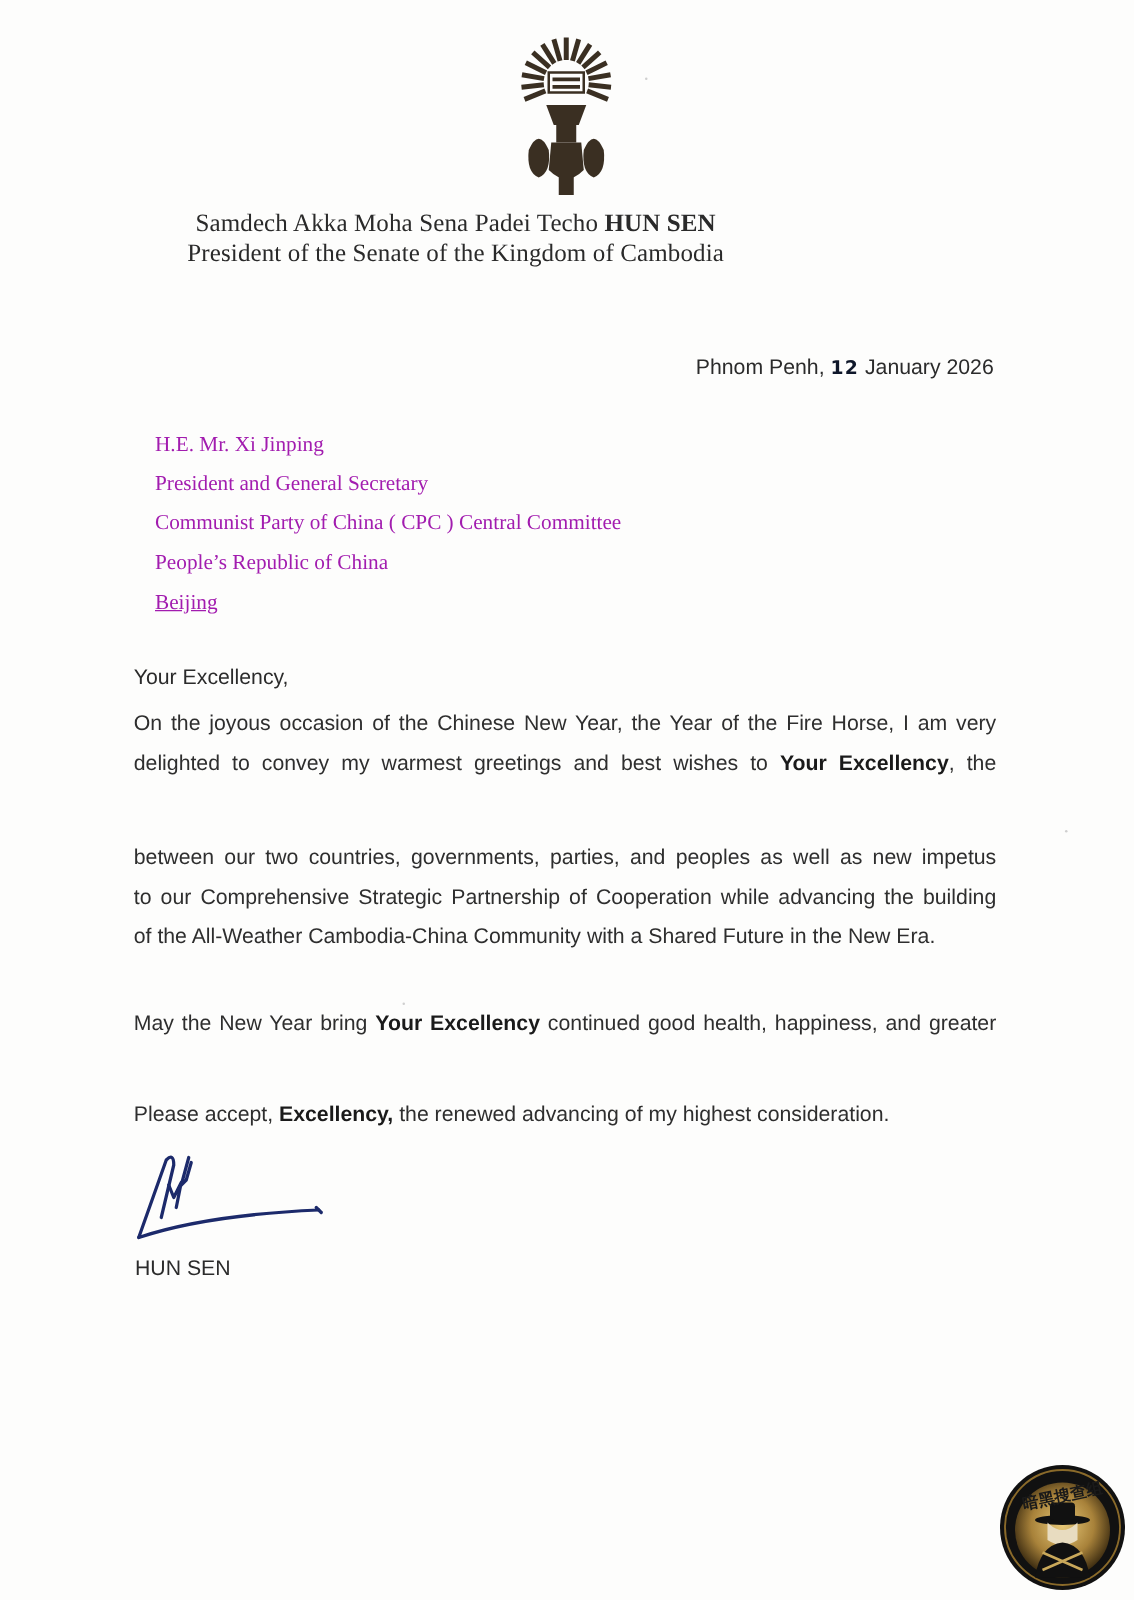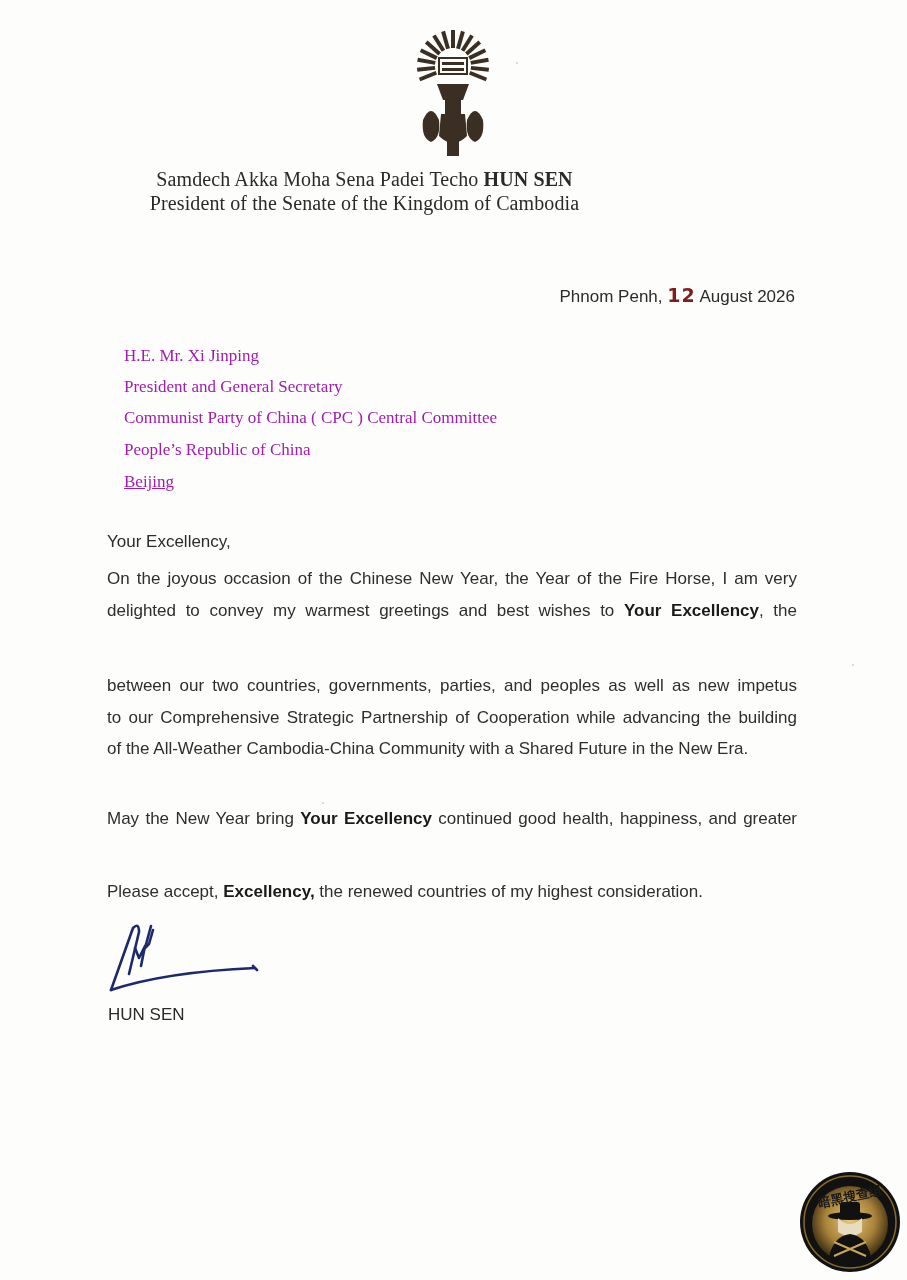--- a/index.html
+++ b/index.html
@@ -17,21 +17,21 @@
     font-family: "Liberation Serif", serif; font-size: 20px; color: #2a2a2a;
     letter-spacing: 0.1px;
   }
   .lh1 { top: 168px; }
   .lh2 { top: 192px; }
   .lh1 b { font-weight: bold; }
   .dateline {
     position: absolute; right: 112px; top: 284px; font-size: 17px; color: #2b2b2b;
   }
   .dateline .day {
-    color: #7f1d1d; font-weight: bold; font-size: 19px; letter-spacing: 1px;
+    color: #0f172a; font-weight: bold; font-size: 15px; letter-spacing: 1px;
     font-family: "DejaVu Sans", sans-serif;
   }
   .addr {
     position: absolute; left: 124px; font-size: 17px; color: #a21caf; font-family: Liberation Serif, serif;
   }
   .a1 { top: 346px; }
   .a2 { top: 377px; }
   .a3 { top: 408px; }
   .a4 { top: 440px; }
   .a5 { top: 472px; text-decoration: underline; }
@@ -88,21 +88,21 @@
     <path d="M8 92 Q16 74 24 92 Q26 110 16 114 Q6 110 8 92 Z"></path>
     <path d="M52 92 Q60 74 68 92 Q70 110 60 114 Q50 110 52 92 Z"></path>
     <path d="M26 86 L50 86 L52 108 Q38 122 24 108 Z"></path>
     <rect x="32" y="112" width="12" height="16"></rect>
   </g>
 </svg>
 
 <div class="letterhead lh1"><span>Samdech Akka Moha Sena Padei Techo </span><b>HUN SEN</b></div>
 <div class="letterhead lh2">President of the Senate of the Kingdom of Cambodia</div>
 
-<div class="dateline"><span>Phnom Penh, </span><span class="day">12</span><span> August 2026</span></div>
+<div class="dateline"><span>Phnom Penh, </span><span class="day">12</span><span> January 2026</span></div>
 
 <div class="addr a1">H.E. Mr. Xi Jinping</div>
 <div class="addr a2">President and General Secretary</div>
 <div class="addr a3">Communist Party of China ( CPC ) Central Committee</div>
 <div class="addr a4">People’s Republic of China</div>
 <div class="addr a5">Beijing</div>
 
 <div class="salutation">Your Excellency,</div>
 
 <div class="para p1">
@@ -114,21 +114,21 @@
   <span class="ln">between our two countries, governments, parties, and peoples as well as new impetus</span>
   <span class="ln">to our Comprehensive Strategic Partnership of Cooperation while advancing the building</span>
   <span class="ln last">of the All-Weather Cambodia-China Community with a Shared Future in the New Era.</span>
 </div>
 
 <div class="para p3">
   <span class="ln"><span>May the New Year bring </span><span class="em">Your Excellency</span><span> continued good health, happiness, and greater</span></span>
 </div>
 
 <div class="para p4">
-  <span class="ln last"><span>Please accept, </span><span class="em">Excellency,</span><span> the renewed countries of my highest consideration.</span></span>
+  <span class="ln last"><span>Please accept, </span><span class="em">Excellency,</span><span> the renewed advancing of my highest consideration.</span></span>
 </div>
 
 <svg class="signature" viewBox="0 0 160 80">
   <g fill="none" stroke="#1c2a6b" stroke-width="2.6" stroke-linecap="round" stroke-linejoin="round">
     <path d="M6 72 L28 10 Q34 4 34 14 L24 56"></path>
     <path d="M30 30 L34 40 L40 28 L36 48"></path>
     <path d="M46 8 L40 30 L44 26 L48 12"></path>
     <path d="M6 72 Q60 54 150 50"></path>
     <path d="M148 48 L152 52"></path>
   </g>

